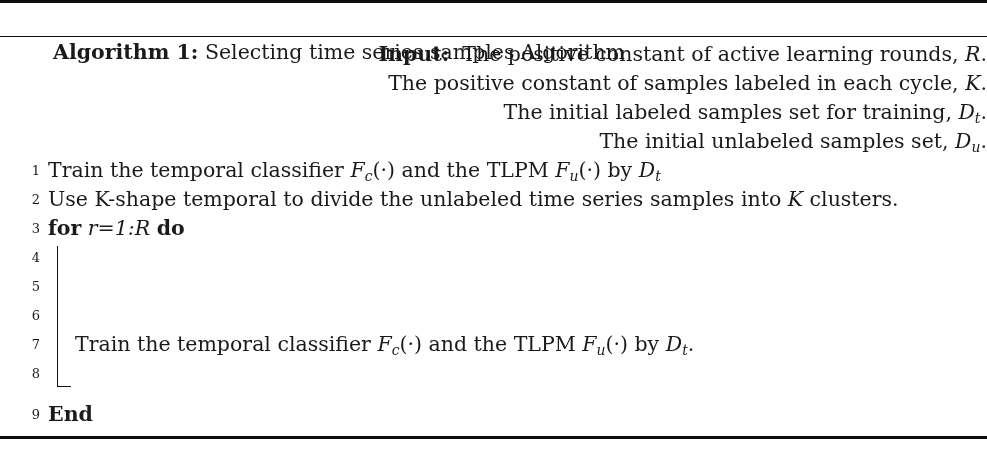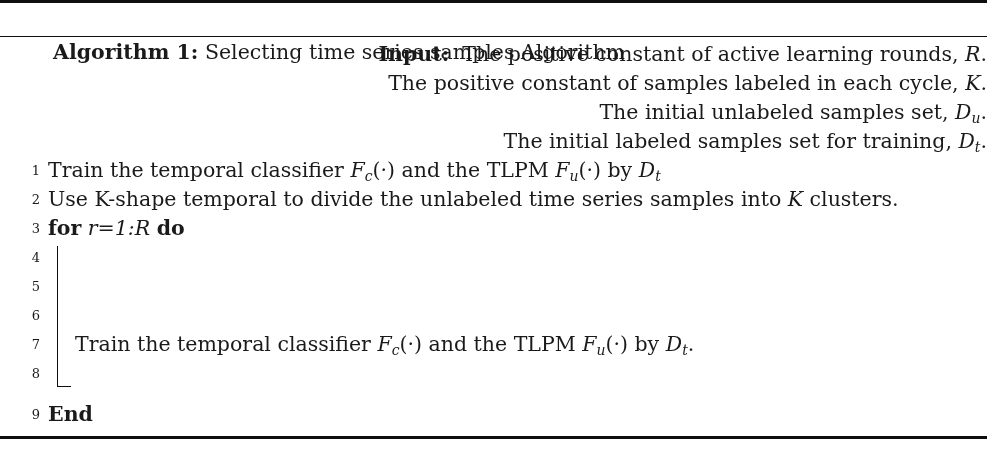--- a/index.html
+++ b/index.html
@@ -97,24 +97,24 @@
 
   <div class="body">
 
     <div class="row input-row">
       <span class="txt"><span class="seg-b">Input:</span><span>  The positive constant of active learning rounds, </span><span class="seg-i">R</span><span>.</span></span>
     </div>
     <div class="row input-row">
       <span class="txt"><span>The positive constant of samples labeled in each cycle, </span><span class="seg-i">K</span><span>.</span></span>
     </div>
     <div class="row input-row">
-      <span class="txt"><span>The initial unlabeled samples set, </span><span class="seg-i">D</span><span class="seg-i seg-sub">u</span><span>.</span></span>
+      <span class="txt"><span>The initial labeled samples set for training, </span><span class="seg-i">D</span><span class="seg-i seg-sub">t</span><span>.</span></span>
     </div>
     <div class="row input-row">
-      <span class="txt"><span>The initial labeled samples set for training, </span><span class="seg-i">D</span><span class="seg-i seg-sub">t</span><span>.</span></span>
+      <span class="txt"><span>The initial unlabeled samples set, </span><span class="seg-i">D</span><span class="seg-i seg-sub">u</span><span>.</span></span>
     </div>
 
     <div class="row lvl0">
       <span class="num">1</span>
       <span class="txt"><span>Train the temporal classifier </span><span class="seg-i">F</span><span class="seg-i seg-sub">c</span><span>(·) and the TLPM </span><span class="seg-i">F</span><span class="seg-i seg-sub">u</span><span>(·) by </span><span class="seg-i">D</span><span class="seg-i seg-sub">t</span></span>
     </div>
     <div class="row lvl0">
       <span class="num">2</span>
       <span class="txt"><span>Use K-shape temporal to divide the unlabeled time series samples into </span><span class="seg-i">K</span><span> clusters.</span></span>
     </div>

